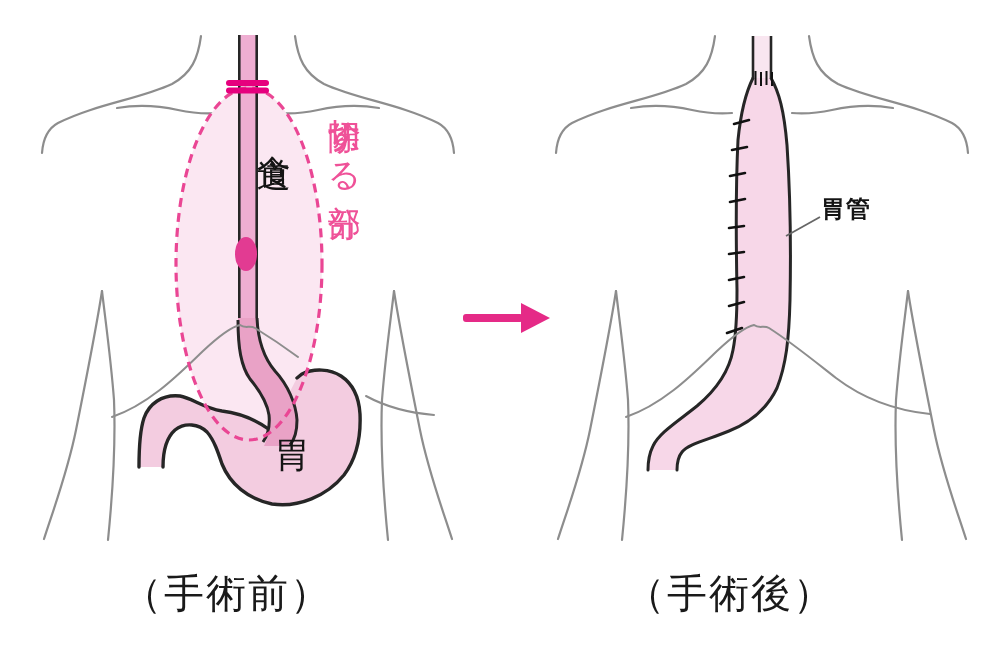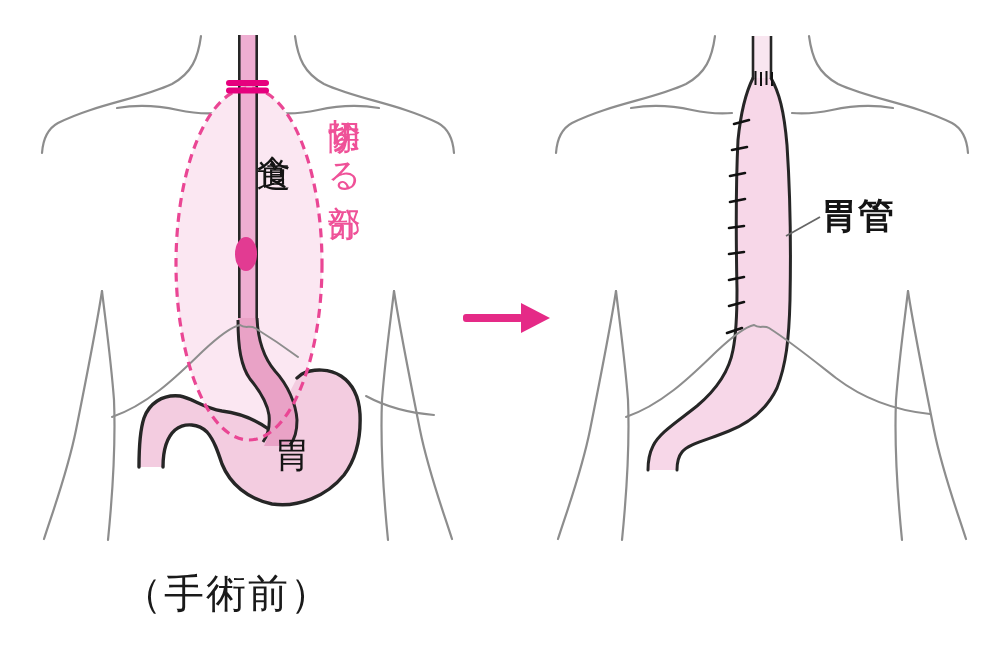--- a/index.html
+++ b/index.html
@@ -6,21 +6,21 @@
   #stage{
     position:relative;width:1007px;height:650px;background:#ffffff;overflow:hidden;
     font-family:"Liberation Sans", sans-serif;
   }
   #artwork{position:absolute;left:0;top:0;}
   .lbl{position:absolute;color:#111;line-height:1.04;}
   .v{writing-mode:vertical-rl;text-orientation:upright;}
   #label-esophagus{left:256px;top:128px;font-size:34px;letter-spacing:4px;color:#141414;}
   #label-resection{left:327px;top:92px;font-size:33px;letter-spacing:3px;color:#ef5198;}
   #label-stomach{left:274px;top:436px;font-size:36px;color:#141414;}
-  #label-gastric-tube{left:821px;top:197px;font-size:36px;font-weight:bold;letter-spacing:1px;color:#141414;text-align:right;}
+  #label-gastric-tube{left:821px;top:197px;font-size:24px;font-weight:bold;letter-spacing:1px;color:#141414;text-align:right;}
   .caption{position:absolute;top:566px;width:260px;text-align:left;font-size:40px;letter-spacing:2px;color:#1a1a1a;}
   #caption-before{left:122px;}
   #caption-after{left:625px;}
 </style>
 </head>
 <body>
 
 <div id="stage">
 
   <svg id="artwork" width="1007" height="650" viewBox="0 0 1007 650">
@@ -121,13 +121,14 @@
   <div class="lbl v" id="label-esophagus">食道</div>
 
   <div class="lbl v" id="label-resection">切除する部分</div>
 
   <div class="lbl" id="label-stomach">胃</div>
 
   <div class="lbl" id="label-gastric-tube">胃管</div>
 
   <div class="caption" id="caption-before">（手術前）</div>
 
+  <div class="caption" id="caption-after">（手術後）</div>
 </div>
 
 </body></html>

